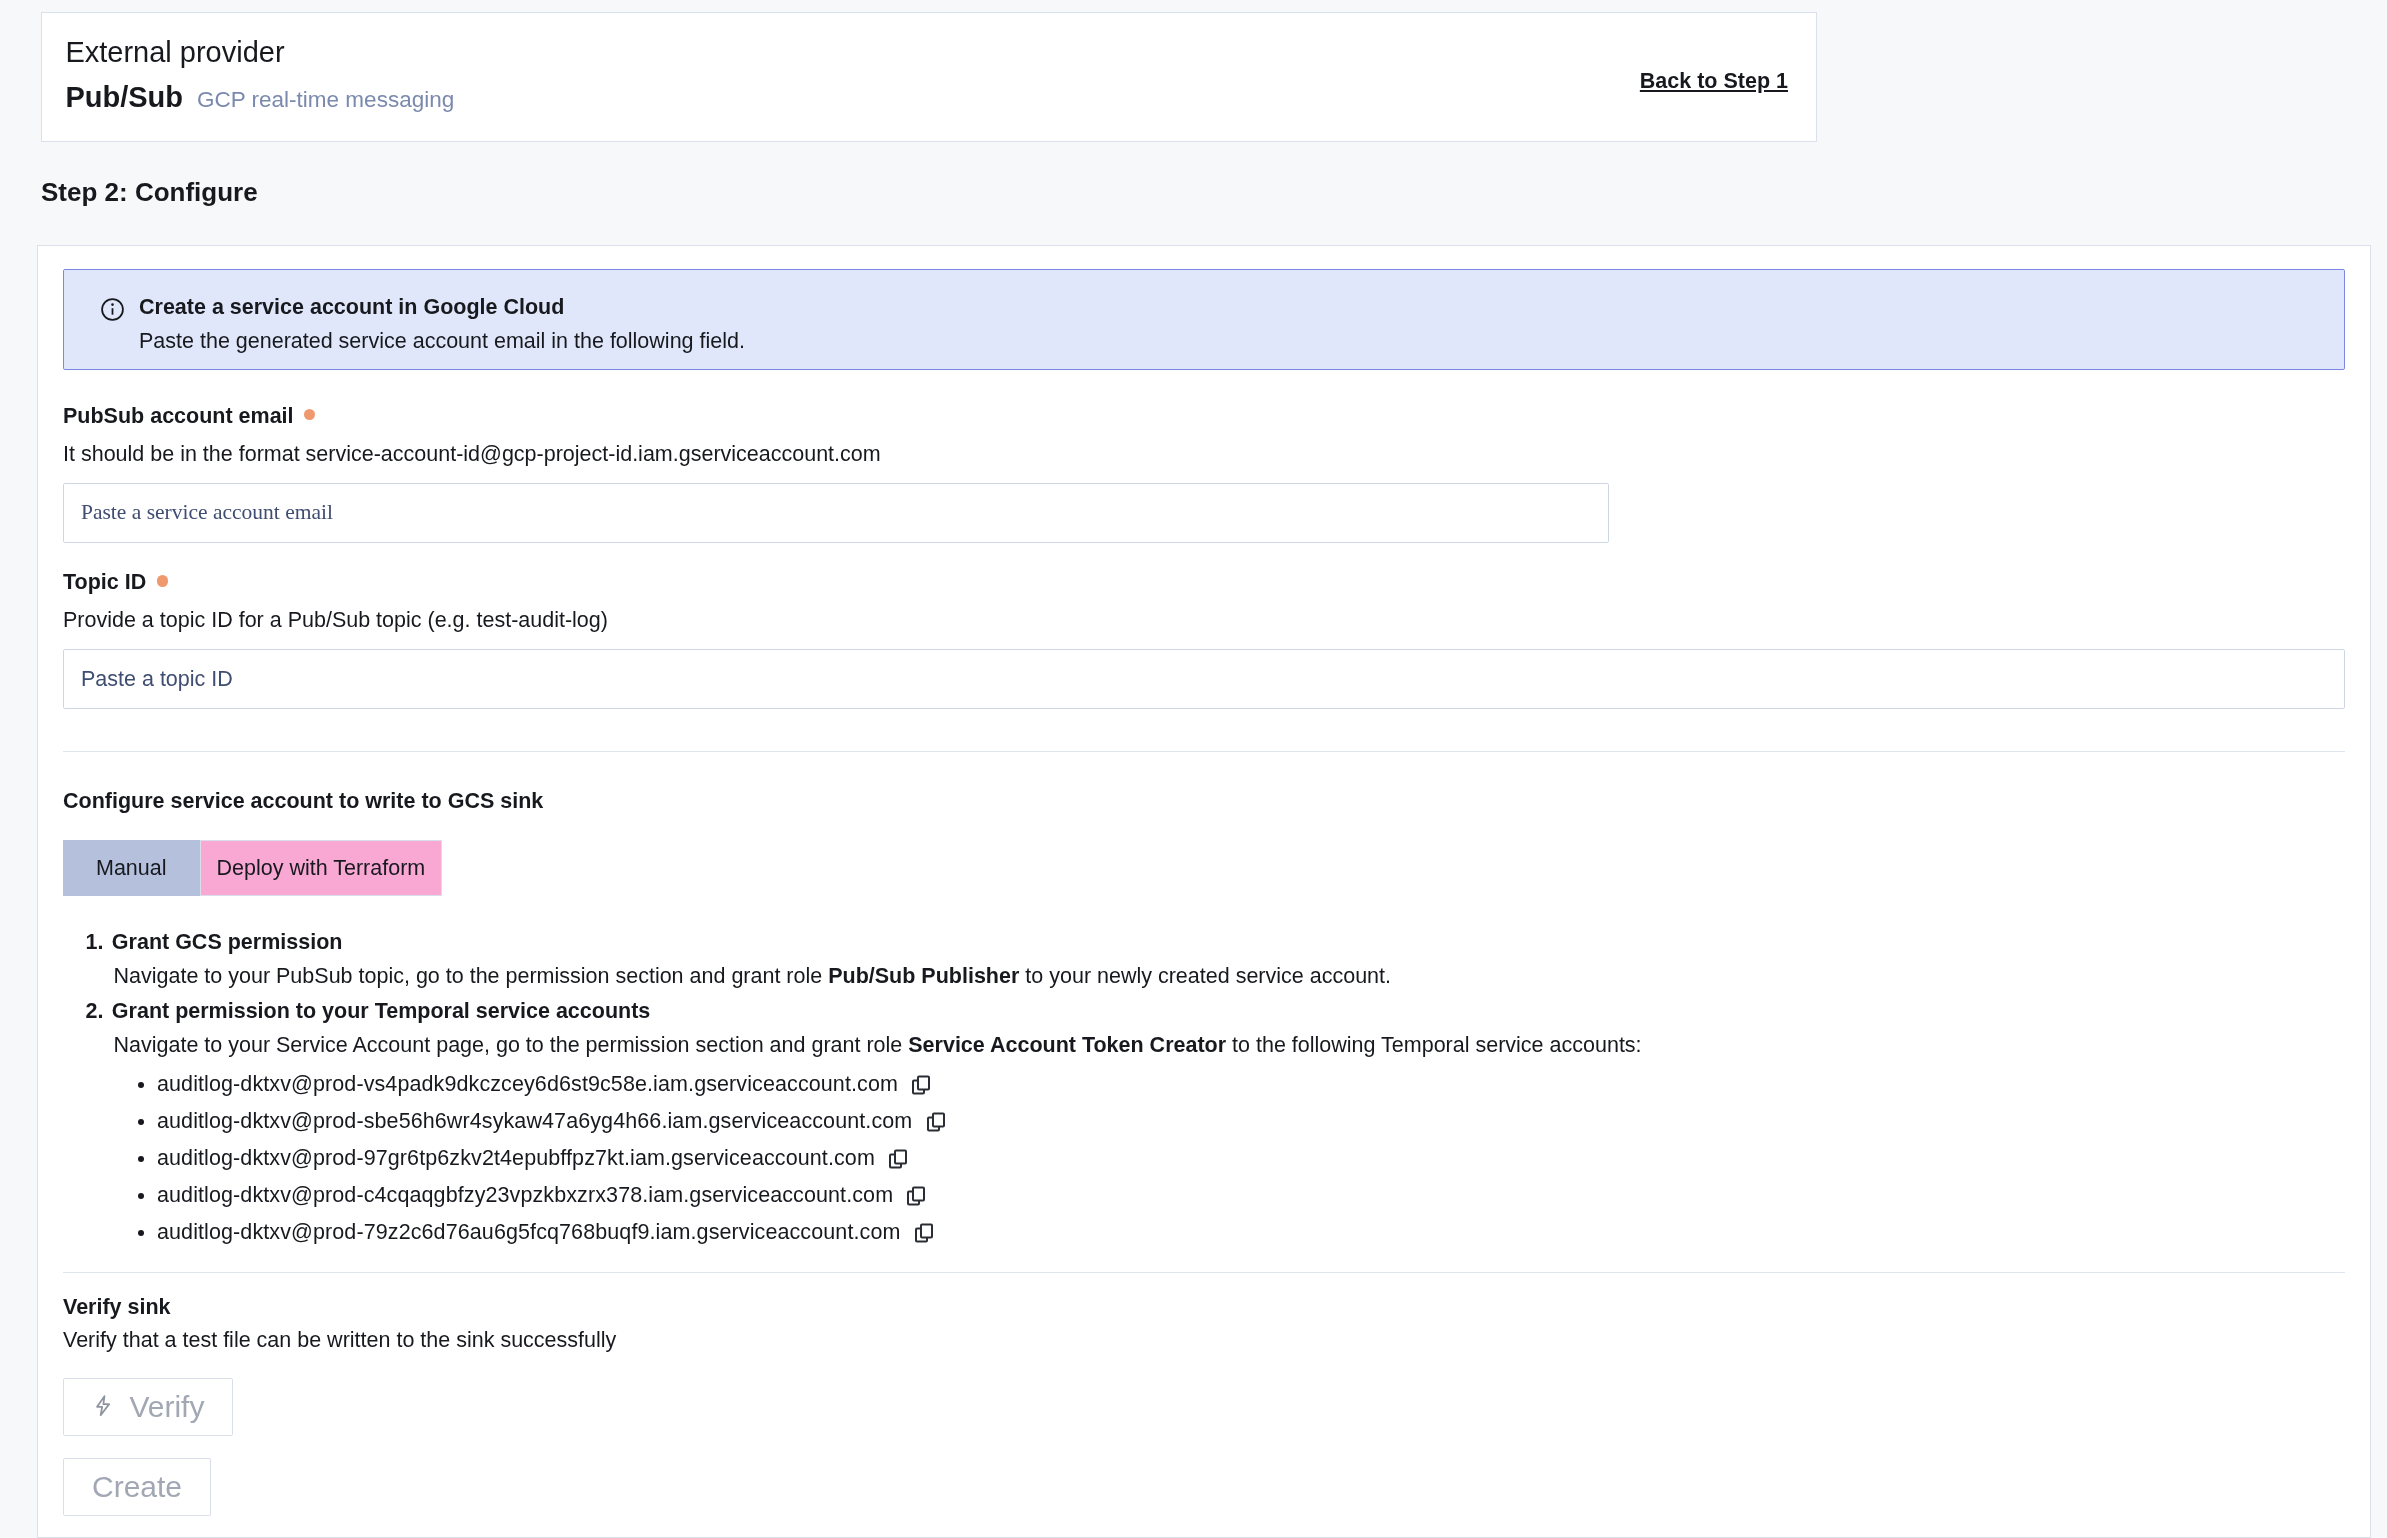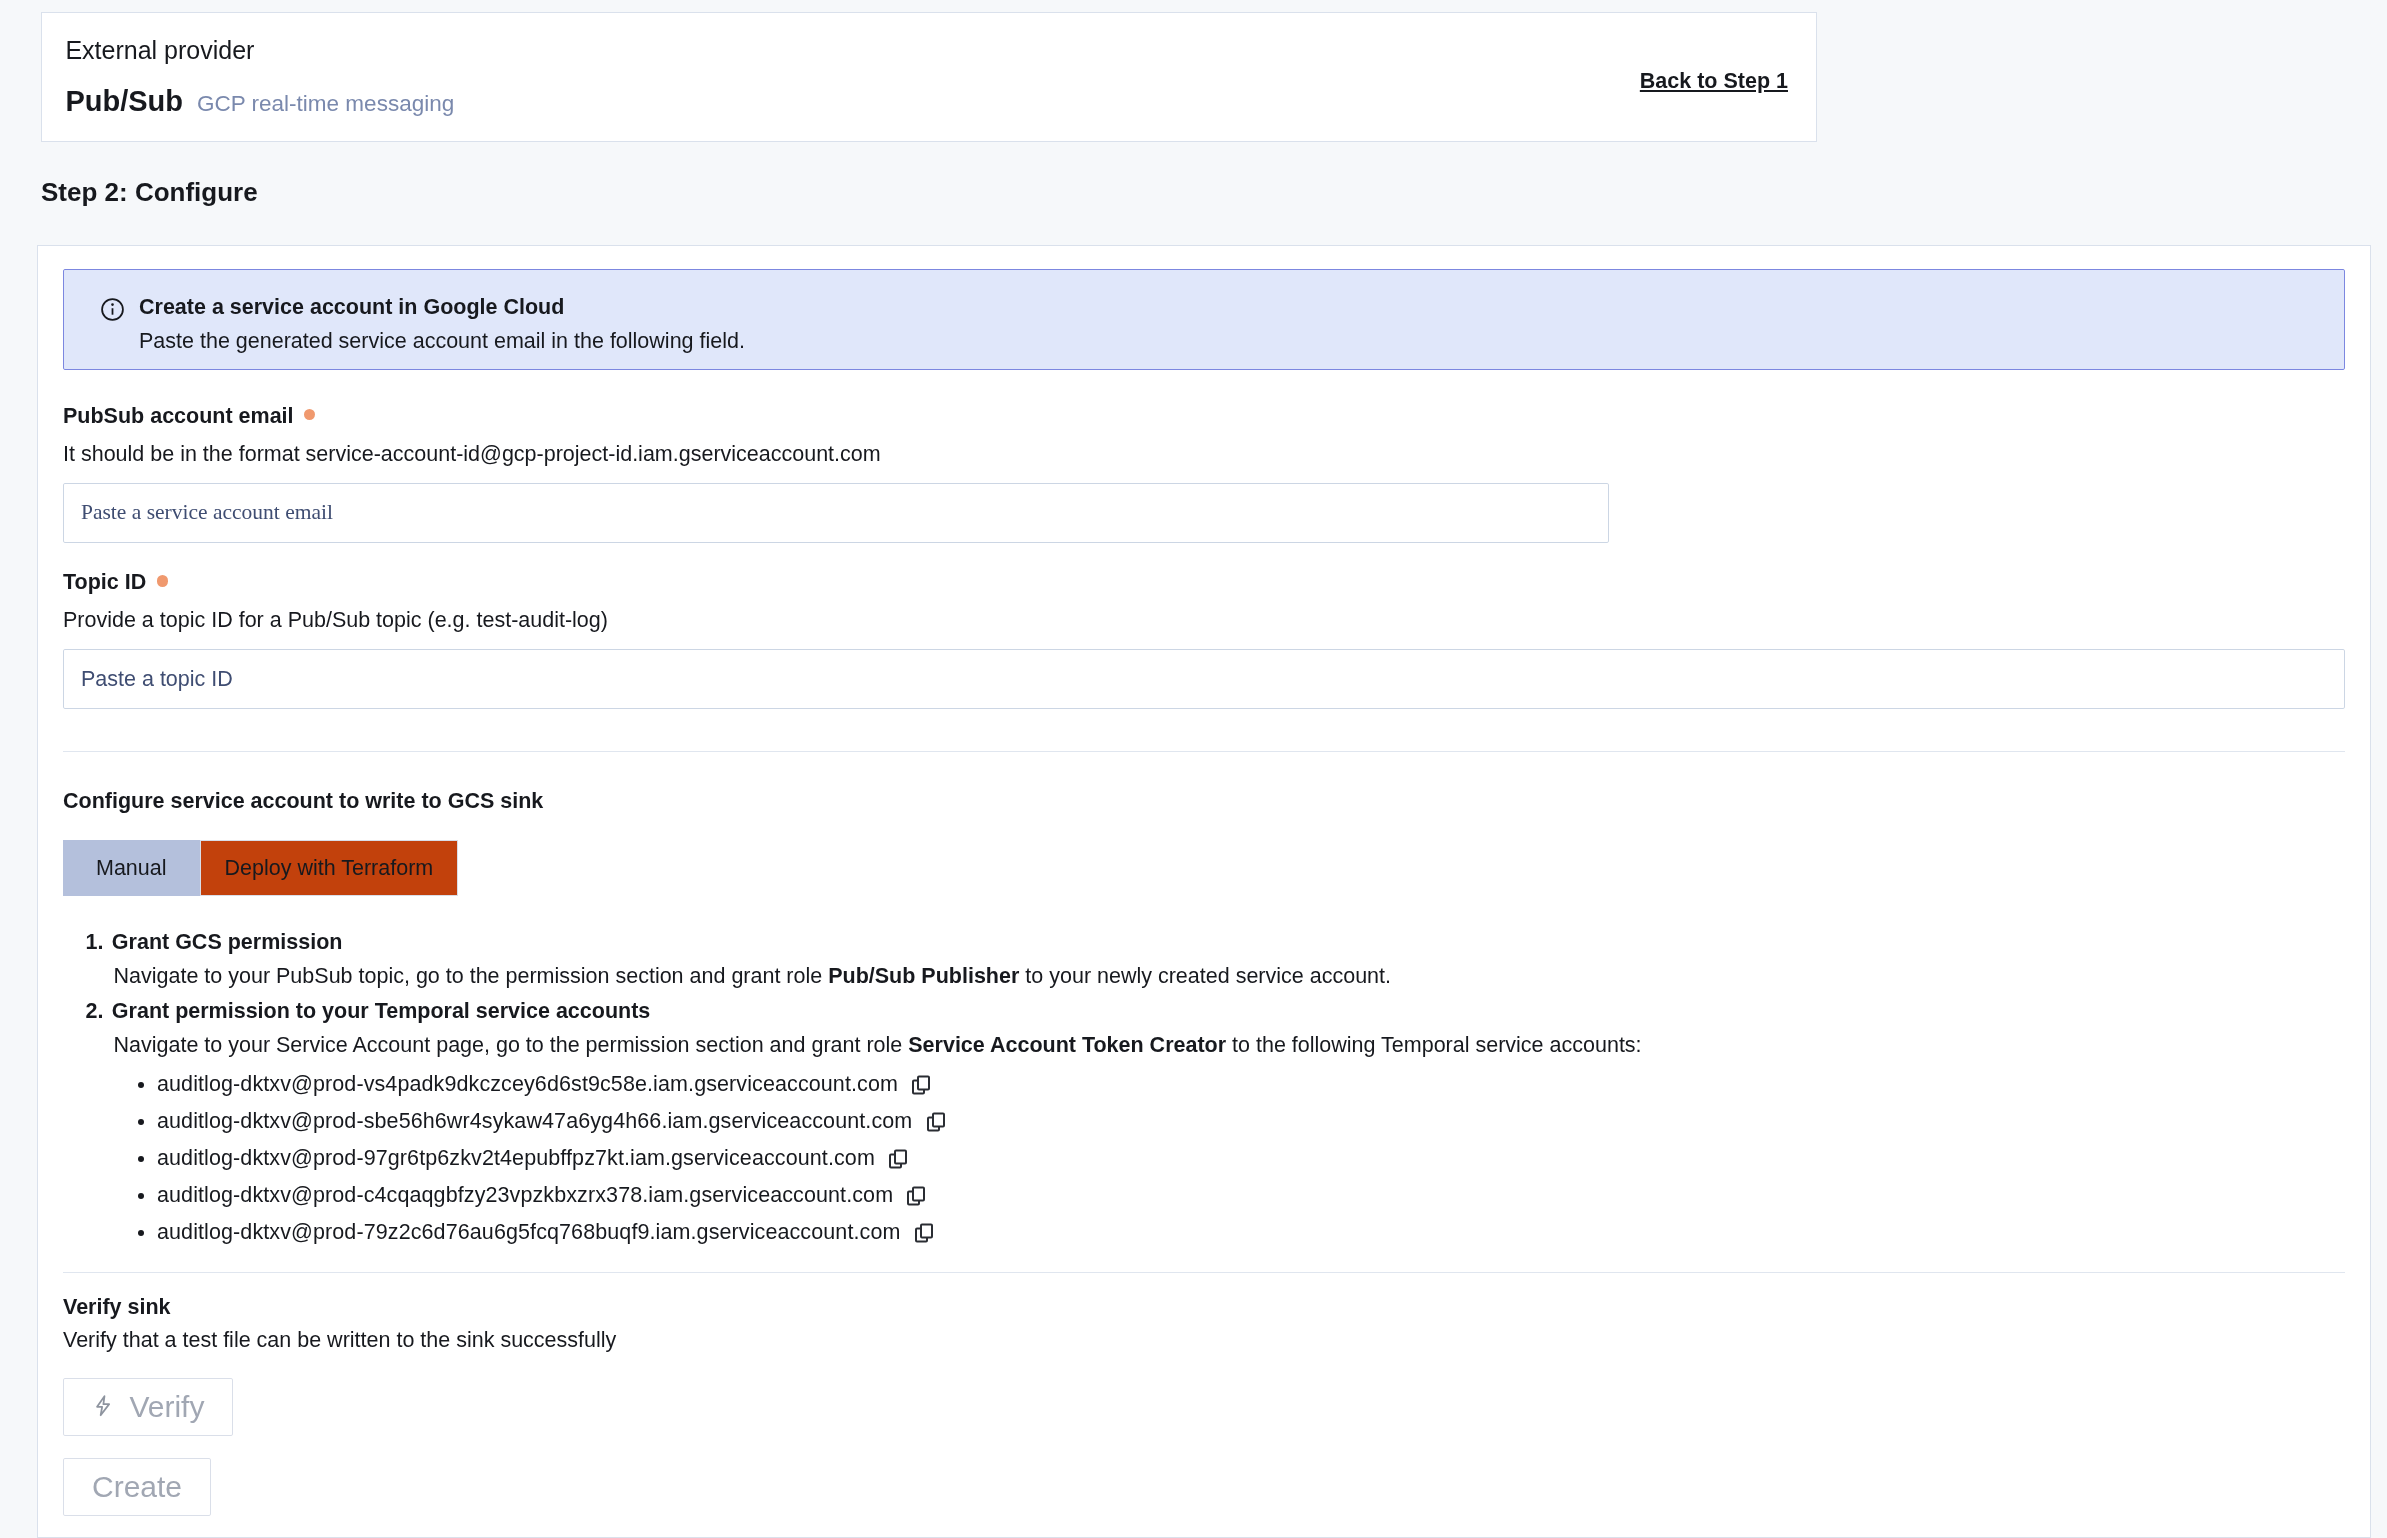--- a/index.html
+++ b/index.html
@@ -12,21 +12,21 @@
   }
   
   .provider-card {
     position: relative;
     margin: 12px 0 0 41px;
     width: 1776px; height: 130px;
     background: #ffffff;
     border: 0.9px solid #dae1ec;
     padding: 23.4px 28px 0 23.4px;
   }
-  .eyebrow { font-size: 25px; margin-bottom: 20px; }
+  .eyebrow { font-size: 29px; margin-bottom: 12px; }
   .prov-row { display: flex; align-items: baseline; gap: 14px; }
   .prov-name { font-size: 29px; font-weight: bold; }
   .prov-tag  { font-size: 22.5px; color: #7a89ad; }
   .back-link {
     position: absolute; right: 28px; top: 56px;
     font-size: 21.5px; font-weight: 600;
     color: #17191e; text-decoration: underline; cursor: pointer;
   }
   
   .step-title { margin: 35px 0 0 41px; font-size: 26px; font-weight: bold; }
@@ -78,23 +78,23 @@
   .input-email { width: 1546px; font-family: Liberation Serif, serif; }
   .input-topic { width: 100%; }
   .divider { height: 0.9px; background: #e0e6ef; }
   .divider-a { margin-top: 42px; }
   .divider-b { margin-top: 24px; }
   .section-title { margin-top: 37px; font-size: 21.5px; font-weight: bold; }
   
   .tabs { margin-top: 26px; display: flex; height: 56px; }
   .tab {
     display: inline-flex; align-items: center;
-    padding: 0 24px; font-size: 21.5px;
-    font-family: "Liberation Sans", sans-serif;
-    background: #c2410c; border: 0.9px solid #d9dee8;
+    padding: 0 16px; font-size: 21.5px;
+    font-family: "Liberation Sans", sans-serif;
+    background: #f9a8d4; border: 0.9px solid #d9dee8;
     color: #17191e; cursor: pointer;
   }
   .tab.selected { background: #b4c0dc; border: none; padding: 0 33px; }
   
   .steps { margin: 32px 0 0 22.5px; list-style: none; }
   .step + .step { margin-top: 7.5px; }
   .step-title-line { font-size: 21.5px; font-weight: bold; line-height: 28px; }
   .step-num { margin-right: 8.4px; }
   .step-body { margin: 5.6px 0 0 28px; font-size: 21.5px; line-height: 28px; }
   .step-body b { font-weight: bold; }

